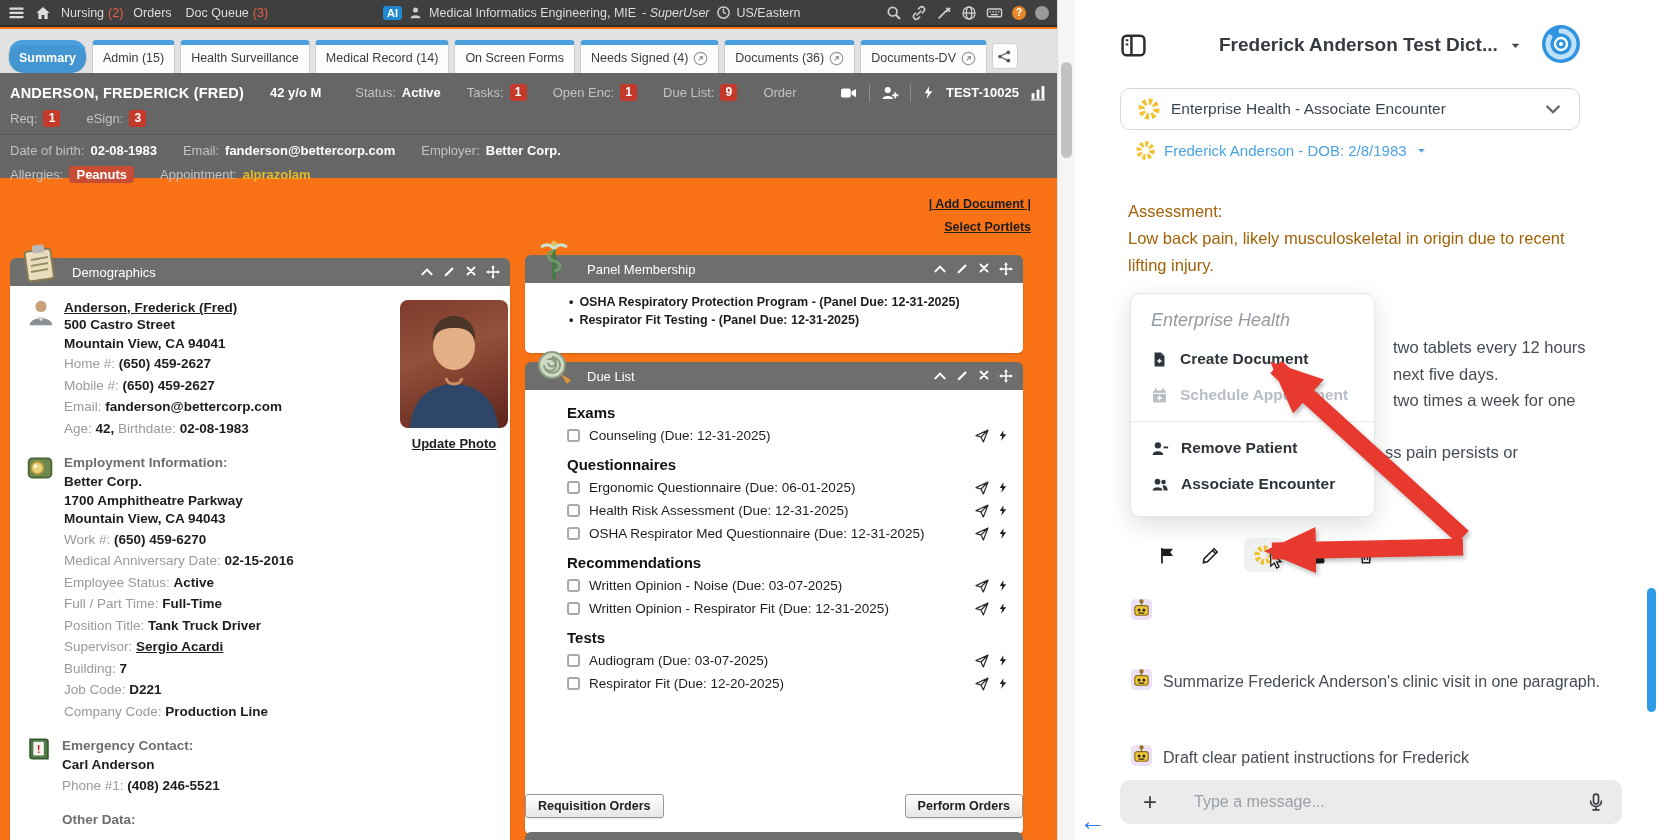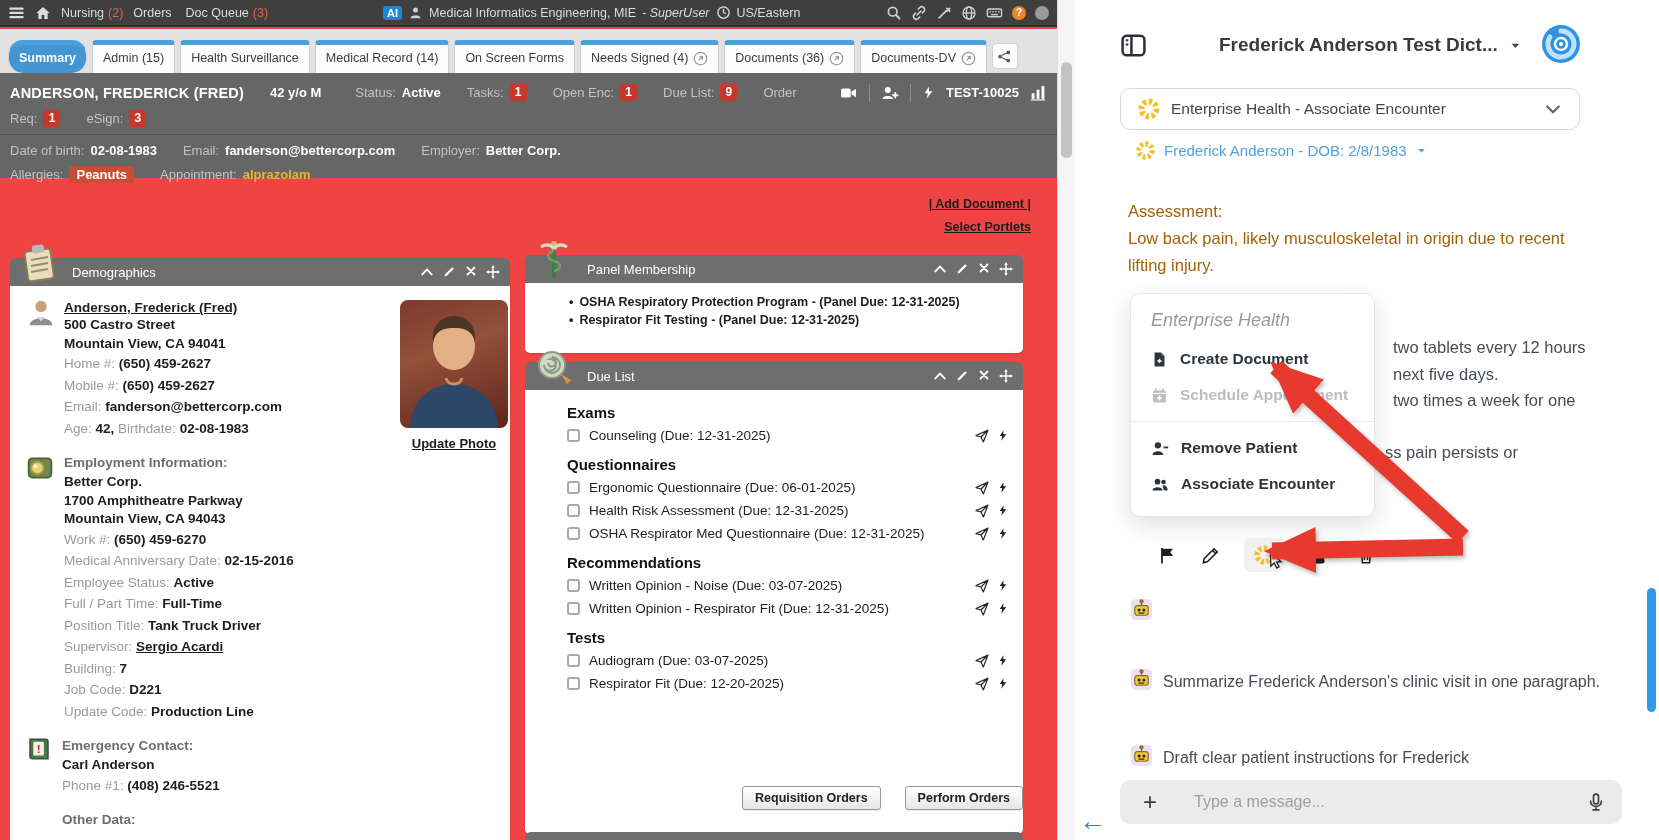--- a/index.html
+++ b/index.html
@@ -2,21 +2,21 @@
 <html><head>
 <meta charset="utf-8">
 <style>
   * { margin:0; padding:0; box-sizing:border-box; }
   html,body { width:1659px; height:840px; overflow:hidden; background:#fff;
               font-family:"Liberation Sans", sans-serif; }
   .stage { position:relative; width:1659px; height:840px; overflow:hidden; }
   .ic { display:inline-block; vertical-align:middle; }
 
   
-  .app { position:absolute; left:0; top:0; width:1057px; height:840px; background:#ef4444; }
+  .app { position:absolute; left:0; top:0; width:1057px; height:840px; background:#f97316; }
 
   
   .topbar { position:absolute; left:0; top:0; width:100%; height:27px; background:#3f3f3f;
             display:flex; align-items:center; color:#dcdcdc; font-size:12.5px; gap:10px; padding:0 8px;
             border-bottom:2px solid #2e2e2e;}
   .topbar .navitem { display:flex; gap:4px; cursor:default; }
   .topbar .cnt { color:#e8604a; }
   .ai-badge { background:#1e88d2; color:#fff; font-weight:bold; font-size:11px; border-radius:3px;
               padding:1px 4px; }
   .tb-right { margin-left:auto; display:flex; align-items:center; gap:9px; }
@@ -96,21 +96,21 @@
 
   .duelist { left:525px; top:362px; width:498px; }
   .duelist .p-body { padding:12px 14px 14px 42px; height:444px; position:relative; }
   .dl-sec-head { font-size:15px; font-weight:bold; color:#111; margin:12px 0 6px 0; }
   .dl-sec-head.first { margin-top:2px; }
   .dl-row { position:relative; font-size:13.5px; color:#1d1d1d; line-height:17px; margin-bottom:6px;
             padding-right:50px; }
   .cb { display:inline-block; width:13px; height:13px; border:2px solid #a9a9a9; border-radius:3px;
         background:#fff; margin-right:9px; vertical-align:-2px; }
   .row-icons { position:absolute; right:0; top:1px; display:flex; gap:7px; }
-  .dl-buttons { position:absolute; left:0; width:100%; bottom:24px; display:flex; gap:24px; justify-content:flex-end; }
+  .dl-buttons { position:absolute; left:0; width:100%; bottom:16px; display:flex; gap:4px; justify-content:space-between; }
   .btn { font-size:12.5px; font-weight:bold; color:#222; background:linear-gradient(#fff,#e6e6e6);
          border:1px solid #979797; border-radius:3px; padding:4px 12px; box-shadow:0 1px 0 rgba(0,0,0,.08); }
   .next-portlet-strip { position:absolute; left:525px; top:832px; width:498px; height:8px;
                         background:#6e6e6e; border-radius:6px 6px 0 0; }
 
   
   .scroll-strip { position:absolute; left:1057px; top:0; width:18px; height:840px; background:#f5f5f5;
                   border-left:1px solid #ddd; }
   .scroll-thumb { position:absolute; left:3px; top:62px; width:11px; height:96px; background:#c2c2c2;
                   border-radius:6px; }
@@ -631,21 +631,21 @@
             <div class="d-line">1700 Amphitheatre Parkway</div>
             <div class="d-line">Mountain View, CA 94043</div>
             <div class="fld"><span class="lbl">Work #:</span> <span class="val">(650) 459-6270</span></div>
             <div class="fld"><span class="lbl">Medical Anniversary Date:</span> <span class="val">02-15-2016</span></div>
             <div class="fld"><span class="lbl">Employee Status:</span> <span class="val">Active</span></div>
             <div class="fld"><span class="lbl">Full / Part Time:</span> <span class="val">Full-Time</span></div>
             <div class="fld"><span class="lbl">Position Title:</span> <span class="val">Tank Truck Driver</span></div>
             <div class="fld"><span class="lbl">Supervisor:</span> <span class="val ul">Sergio Acardi</span></div>
             <div class="fld"><span class="lbl">Building:</span> <span class="val">7</span></div>
             <div class="fld"><span class="lbl">Job Code:</span> <span class="val">D221</span></div>
-            <div class="fld"><span class="lbl">Update Code:</span> <span class="val">Production Line</span></div>
+            <div class="fld"><span class="lbl">Company Code:</span> <span class="val">Production Line</span></div>
           </div>
         </div>
 
         <div class="sec">
           <svg class="ic" width="26" height="26">
               <use href="#i-emerg"></use>
             </svg>
           <div>
             <div class="sec-head">Emergency Contact:</div>
             <div class="d-line">Carl Anderson</div>

